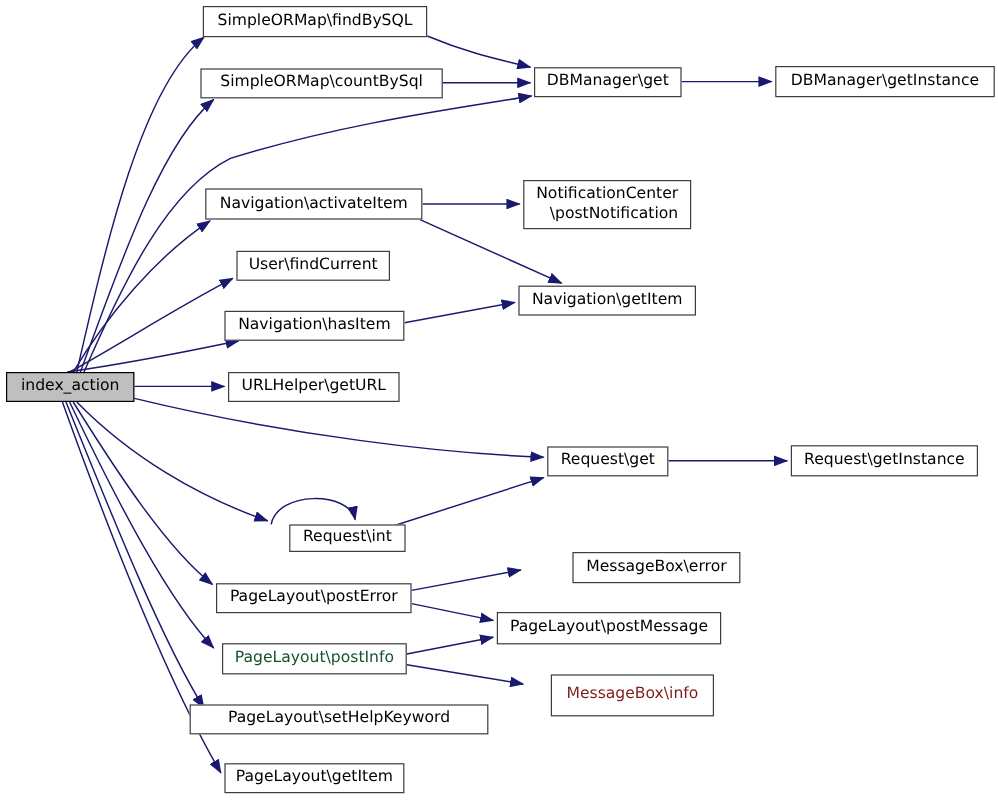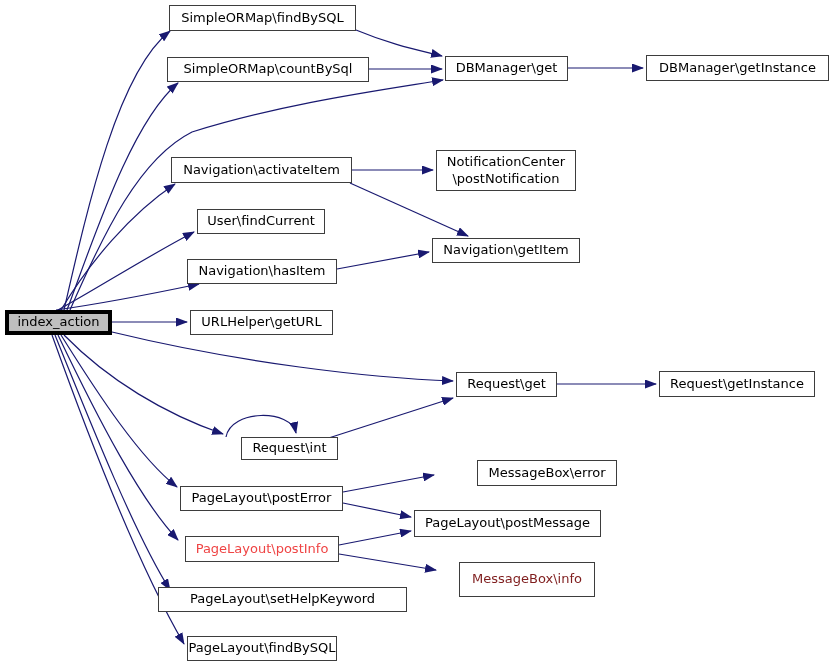--- a/index.html
+++ b/index.html
@@ -27,27 +27,27 @@
     position: absolute;
     box-sizing: border-box;
     display: flex;
     align-items: center;
     justify-content: center;
     background: #ffffff;
     border: 1px solid #3d3d3d;
     color: #000000;
     font-size: 13px;
     line-height: 1.3;
-    text-align: center;
+    text-align: right;
     white-space: pre-line;
     cursor: pointer;
   }
   .node.highlight {
     background: #bfbfbf;
-    border: 4px solid #4c1d95;
+    border: 1px solid #4c1d95;
     cursor: default;
   }
 </style>
 </head>
 <body>
 
 <div id="canvas">
   <svg id="edges-svg" width="832" height="669" viewBox="0 0 832 669" xmlns="http://www.w3.org/2000/svg">
     <defs>
       <marker id="arrow" markerUnits="userSpaceOnUse" markerWidth="12" markerHeight="9" refX="11" refY="4.5" orient="auto">
@@ -95,17 +95,17 @@
     <div class="node" style="left: 197px; top: 209px; width: 128px; height: 25px; color: rgb(0, 0, 0); background: rgb(255, 255, 255); border-color: rgb(61, 61, 61);">User\findCurrent</div>
     <div class="node" style="left: 187px; top: 259px; width: 150px; height: 25px; color: rgb(0, 0, 0); background: rgb(255, 255, 255); border-color: rgb(61, 61, 61);">Navigation\hasItem</div>
     <div class="node" style="left: 432px; top: 238px; width: 148px; height: 25px; color: rgb(0, 0, 0); background: rgb(255, 255, 255); border-color: rgb(61, 61, 61);">Navigation\getItem</div>
     <div class="node" style="left: 190px; top: 310px; width: 143px; height: 25px; color: rgb(0, 0, 0); background: rgb(255, 255, 255); border-color: rgb(61, 61, 61);">URLHelper\getURL</div>
     <div class="node" style="left: 456px; top: 372px; width: 101px; height: 25px; color: rgb(0, 0, 0); background: rgb(255, 255, 255); border-color: rgb(61, 61, 61);">Request\get</div>
     <div class="node" style="left: 659px; top: 371px; width: 156px; height: 26px; color: rgb(0, 0, 0); background: rgb(255, 255, 255); border-color: rgb(61, 61, 61);">Request\getInstance</div>
     <div class="node" style="left: 213px; top: 437px; width: 97px; height: 23px; color: rgb(0, 0, 0); background: rgb(255, 255, 255); border-color: rgb(61, 61, 61); margin-left: 28px;">Request\int</div>
     <div class="node" style="left: 180px; top: 486px; width: 163px; height: 25px; color: rgb(0, 0, 0); background: rgb(255, 255, 255); border-color: rgb(61, 61, 61);">PageLayout\postError</div>
     <div class="node" style="left: 437px; top: 460px; width: 140px; height: 26px; color: rgb(0, 0, 0); background: rgb(255, 255, 255); border-color: rgb(61, 61, 61); margin-left: 40px;">MessageBox\error</div>
     <div class="node" style="left: 414px; top: 510px; width: 187px; height: 27px; color: rgb(0, 0, 0); background: rgb(255, 255, 255); border-color: rgb(61, 61, 61);">PageLayout\postMessage</div>
-    <div class="node" style="left: 185px; top: 536px; width: 154px; height: 26px; color: #ef4444; background: rgb(255, 255, 255); border-color: rgb(61, 61, 61);">PageLayout\postInfo</div>
+    <div class="node" style="left: 185px; top: 536px; width: 154px; height: 26px; color: #14532d; background: rgb(255, 255, 255); border-color: rgb(61, 61, 61);">PageLayout\postInfo</div>
     <div class="node" style="left: 439px; top: 562px; width: 136px; height: 35px; color: #7f1d1d; background: rgb(255, 255, 255); border-color: rgb(61, 61, 61); margin-left: 20px;">MessageBox\info</div>
     <div class="node" style="left: 158px; top: 587px; width: 249px; height: 25px; color: rgb(0, 0, 0); background: rgb(255, 255, 255); border-color: rgb(61, 61, 61);">PageLayout\setHelpKeyword</div>
-    <div class="node" style="left: 187px; top: 636px; width: 150px; height: 25px; color: rgb(0, 0, 0); background: rgb(255, 255, 255); border-color: rgb(61, 61, 61);">PageLayout\findBySQL</div>
+    <div class="node" style="left: 187px; top: 636px; width: 150px; height: 25px; color: rgb(0, 0, 0); background: rgb(255, 255, 255); border-color: rgb(61, 61, 61);">PageLayout\getItem</div>
   </div>
 
 </body></html>

